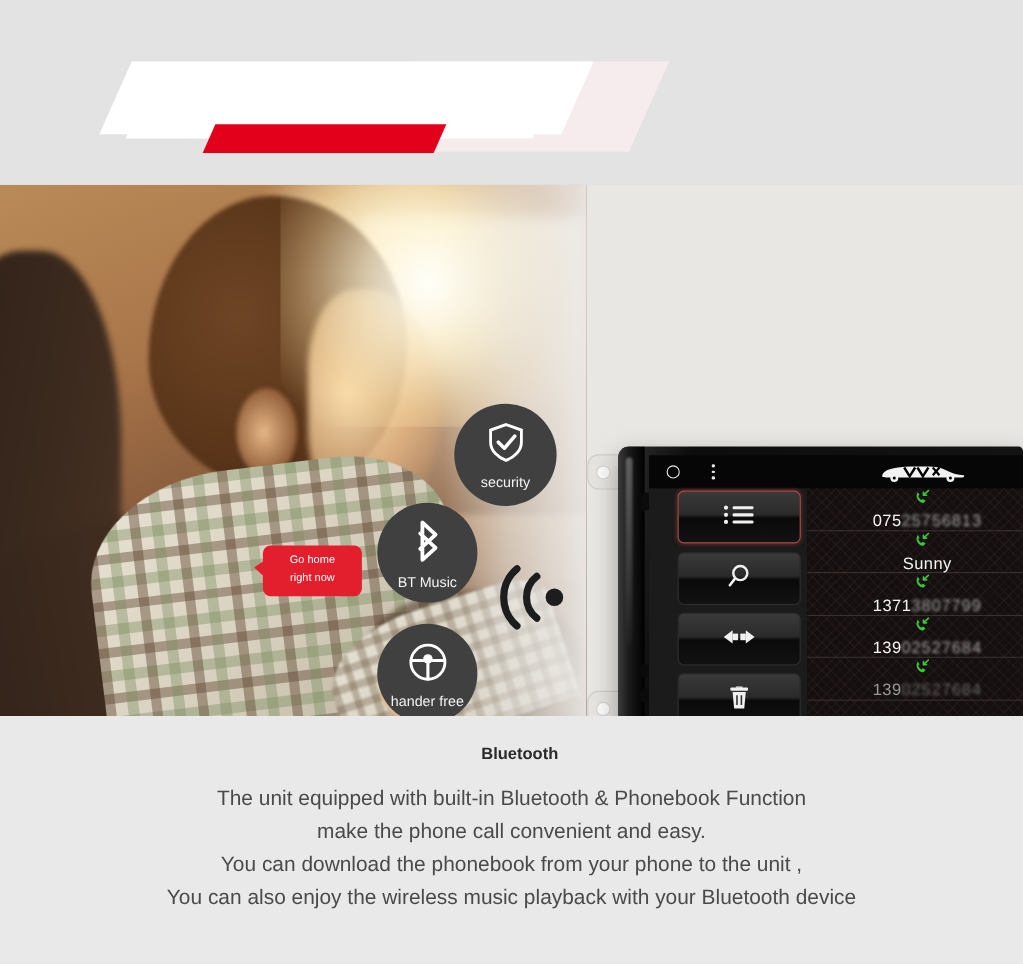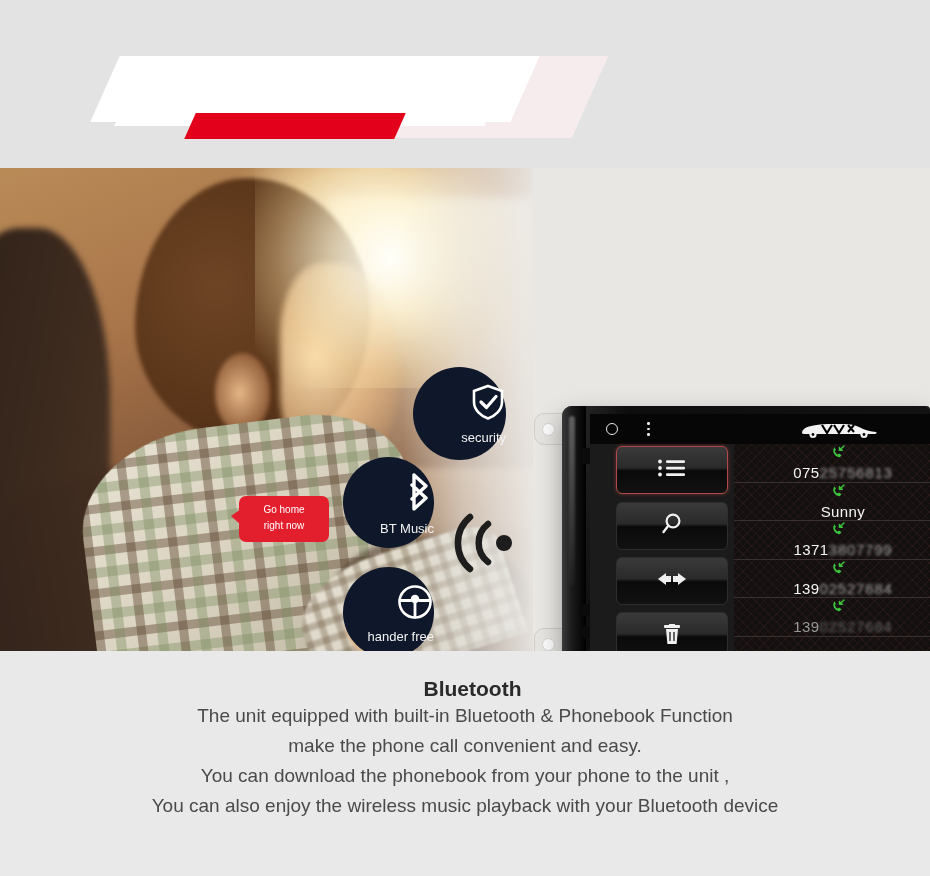--- a/index.html
+++ b/index.html
@@ -219,23 +219,23 @@
     border-top: 7px solid transparent;
     border-bottom: 9px solid transparent;
     border-right: 10px solid #e41f2d;
   }
   .bubble-l1, .bubble-l2 { display: block; }
 
   
   .circle {
     position: absolute;
     border-radius: 50%;
-    background: #0f172a;
+    background: #404040;
     color: #fff;
-    text-align: right;
+    text-align: center;
     z-index: 5;
   }
   .circle .ico {
     display: block;
     margin: 0 auto;
   }
   .circle .cap {
     display: block;
     font-size: 13px;
     line-height: 15px;
@@ -418,32 +418,32 @@
   .copy {
     position: absolute;
     left: 0; top: 651px;
     width: 930px; height: 225px;
     background: #e9e9e9;
     text-align: center;
     color: #3a3a3a;
   }
   .copy-title {
     margin-top: 26px;
-    font-size: 21px;
+    font-size: 15px;
     font-weight: bold;
     color: #2a2a2a;
     padding-left: 15px;
   }
   .copy-line {
     font-size: 19px;
     line-height: 30px;
     color: #4a4a4a;
     font-weight: normal;
   }
-  .copy-lines { margin-top: 0; }
+  .copy-lines { margin-top: 18px; }
 </style>
 </head>
 <body>
 
 <div class="banner">
   <div class="banner-pink"></div>
   <div class="banner-white"></div>
   <div class="banner-white2"></div>
   <div class="banner-red"></div>
 </div>

